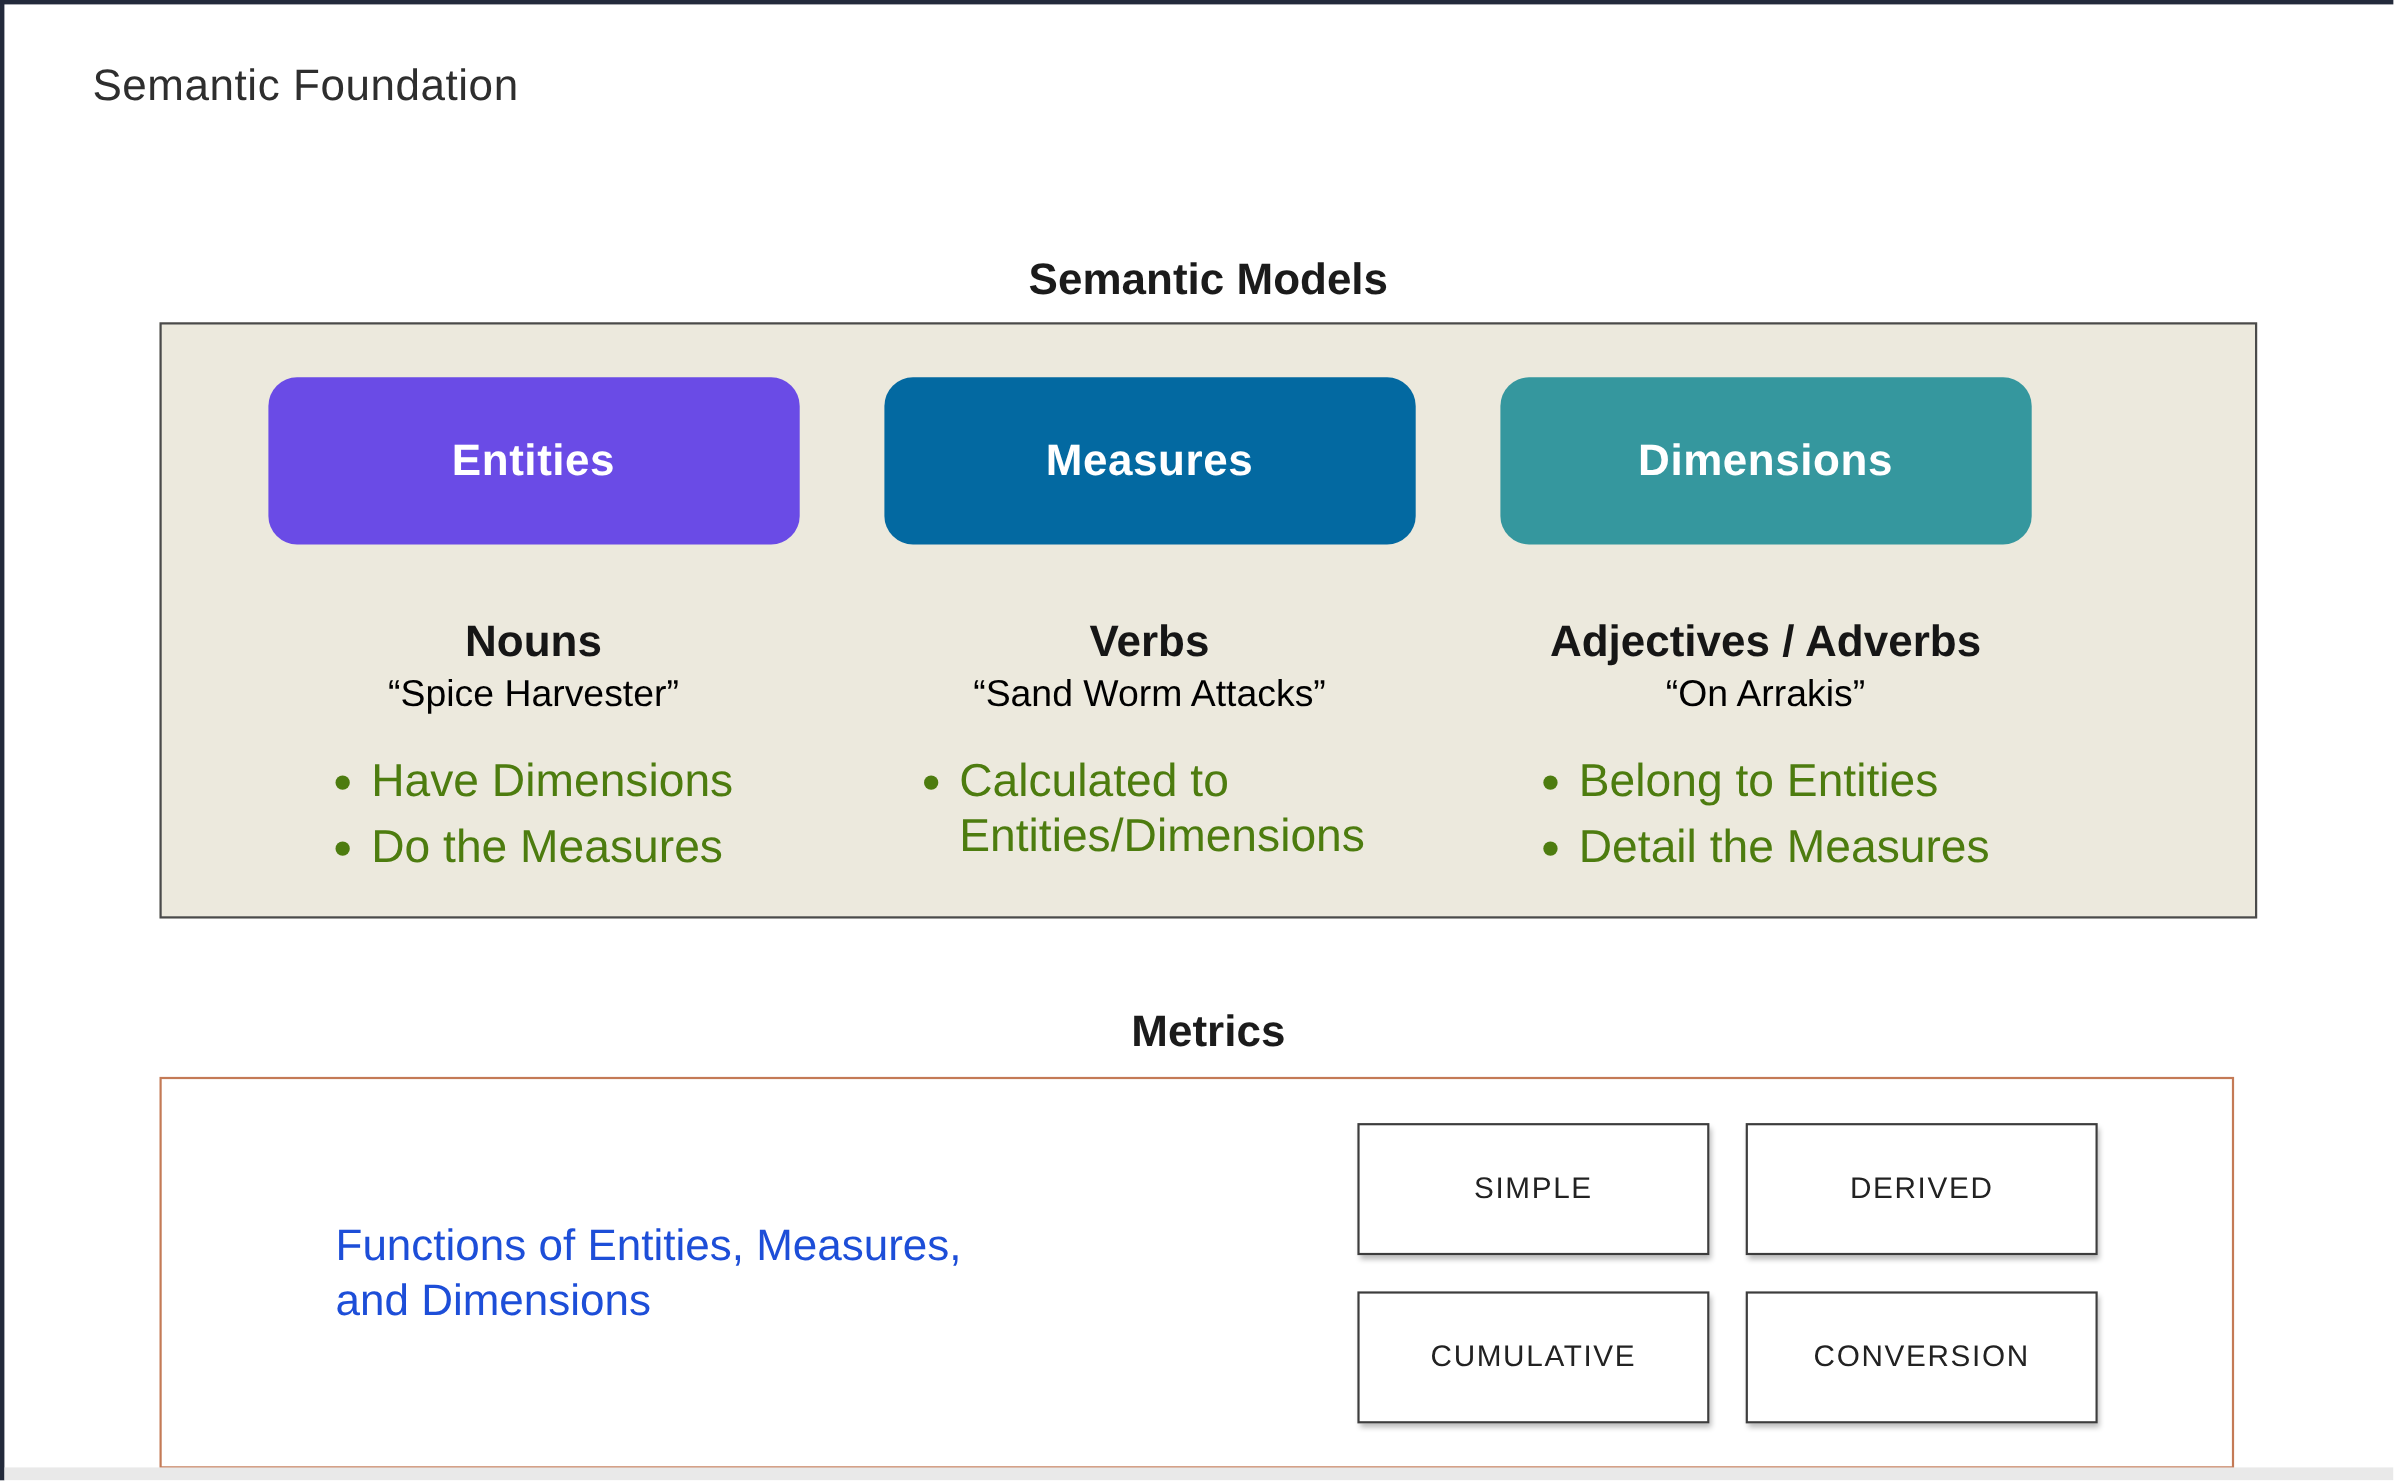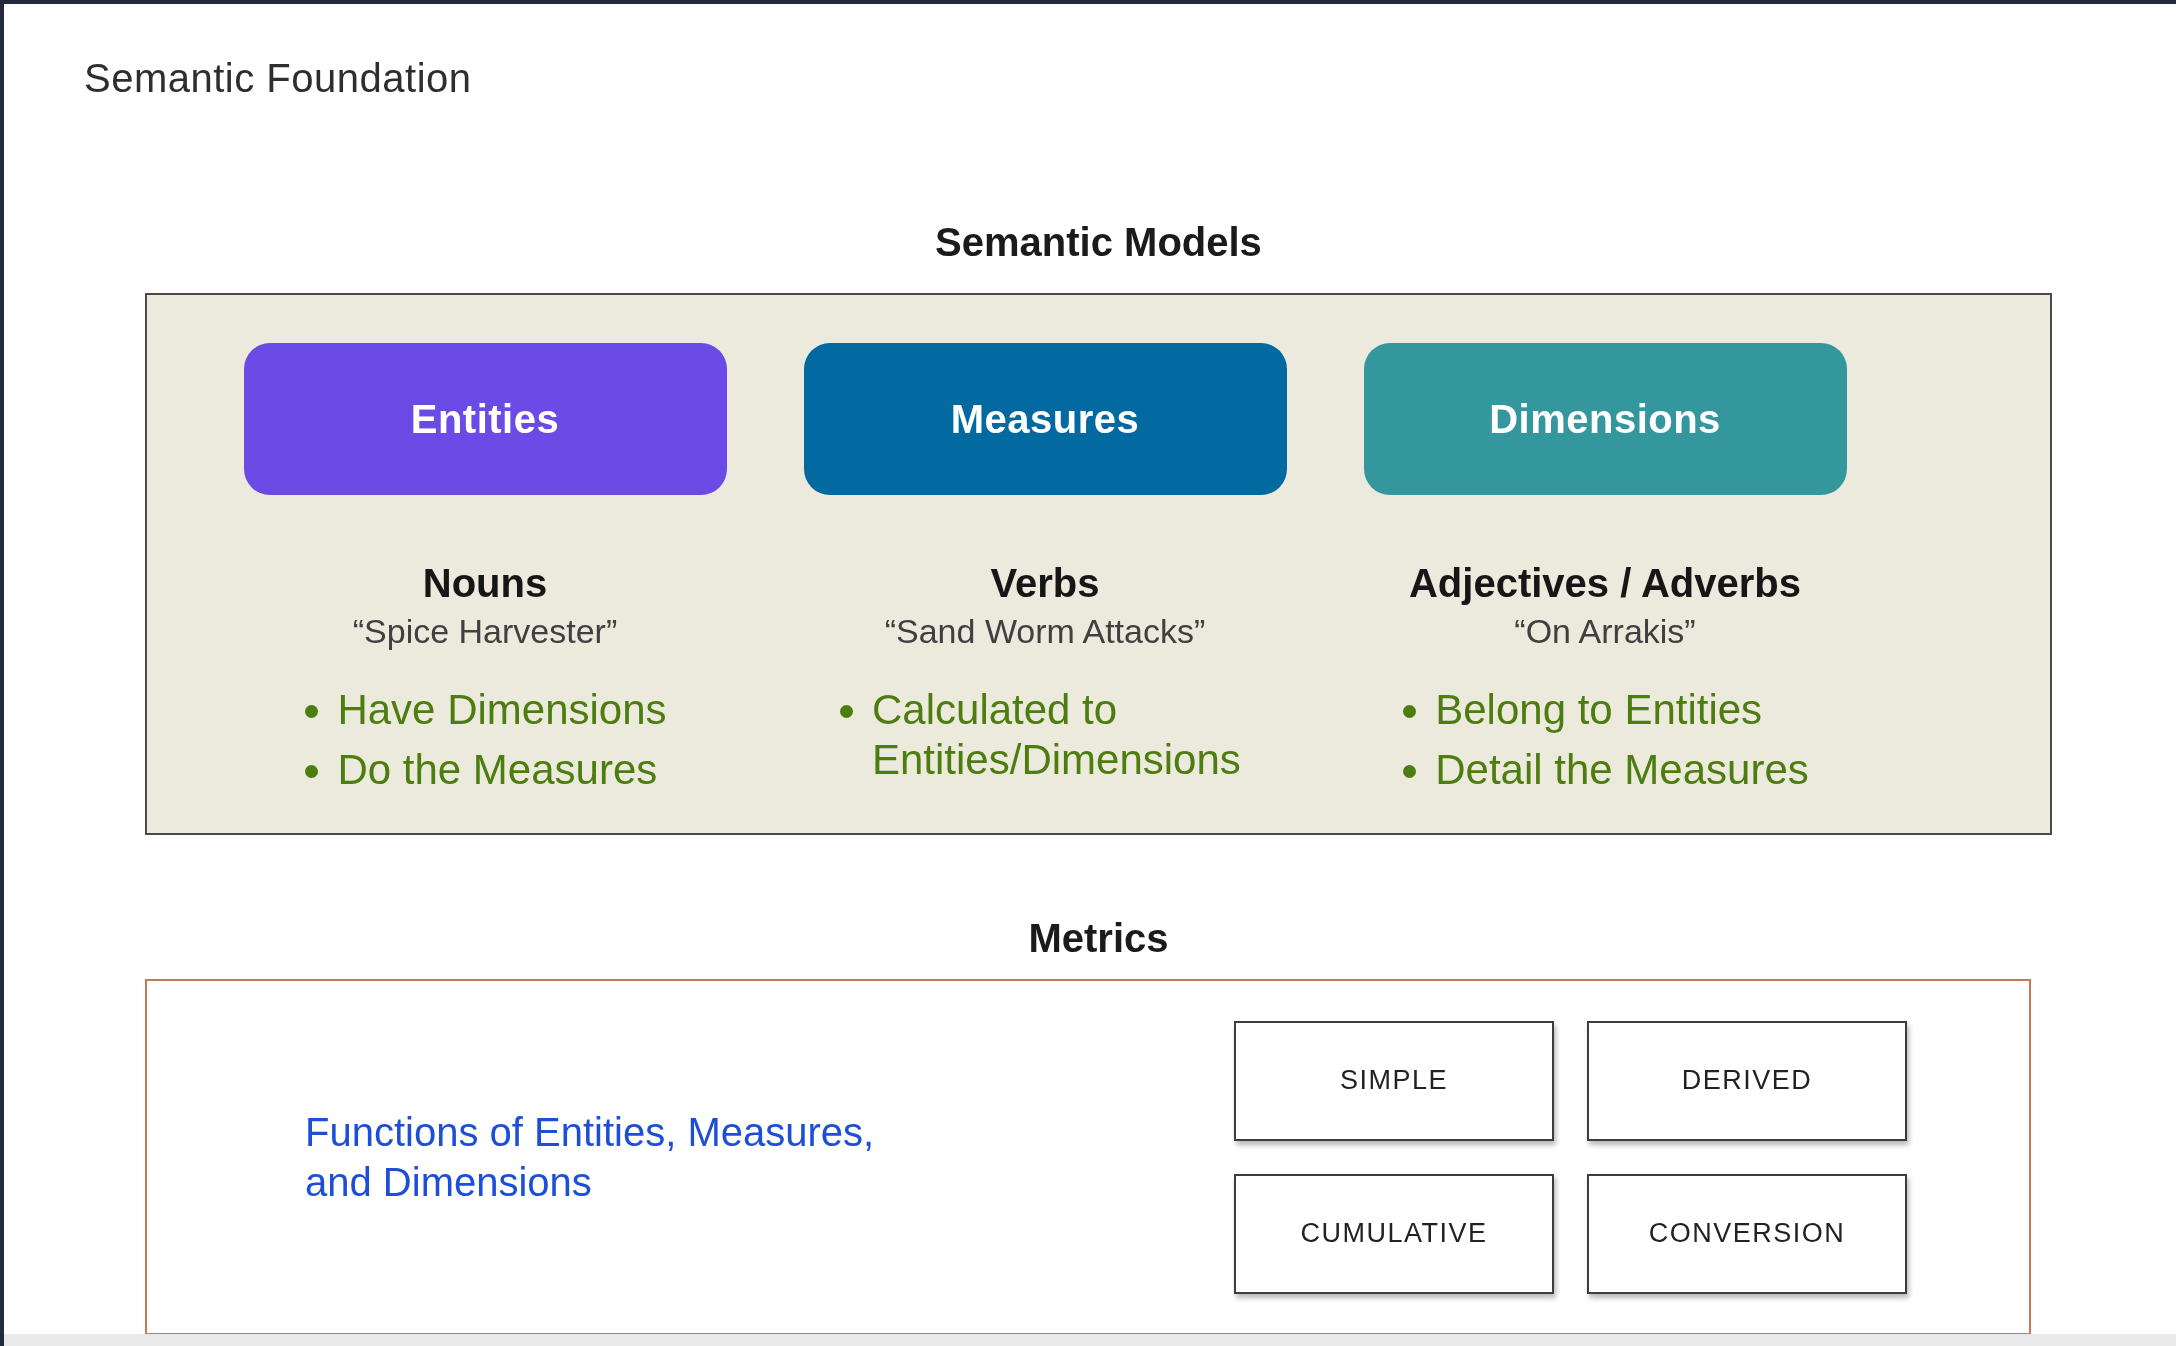--- a/index.html
+++ b/index.html
@@ -35,21 +35,21 @@
   }
   .section-heading {
     position: absolute;
     left: 141px;
     width: 1907px;
     text-align: center;
     font-size: 40px;
     font-weight: 700;
     color: #1b1b1b;
   }
-  .heading-models { top: 216px; }
+  .heading-models { top: 228px; }
   .heading-metrics { top: 912px; }
 
   .models-panel {
     position: absolute;
     left: 141px;
     top: 289px;
     width: 1907px;
     height: 542px;
     background: #ece9dd;
     border: 2px solid #4a4a4a;
@@ -78,21 +78,21 @@
   .role-heading {
     margin-top: 66px;
     font-size: 40px;
     font-weight: 700;
     color: #161616;
     text-align: center;
   }
   .role-quote {
     margin-top: 6px;
     font-size: 34px;
-    color: #404040;
+    color: #000000;
     text-align: center;
   }
   .bullet-list {
     margin: 34px 0 0 0;
     padding: 0 0 0 34px;
     font-size: 42px;
     color: #4d7c0f;
     text-align: left;
     max-width: 380px;
   }

